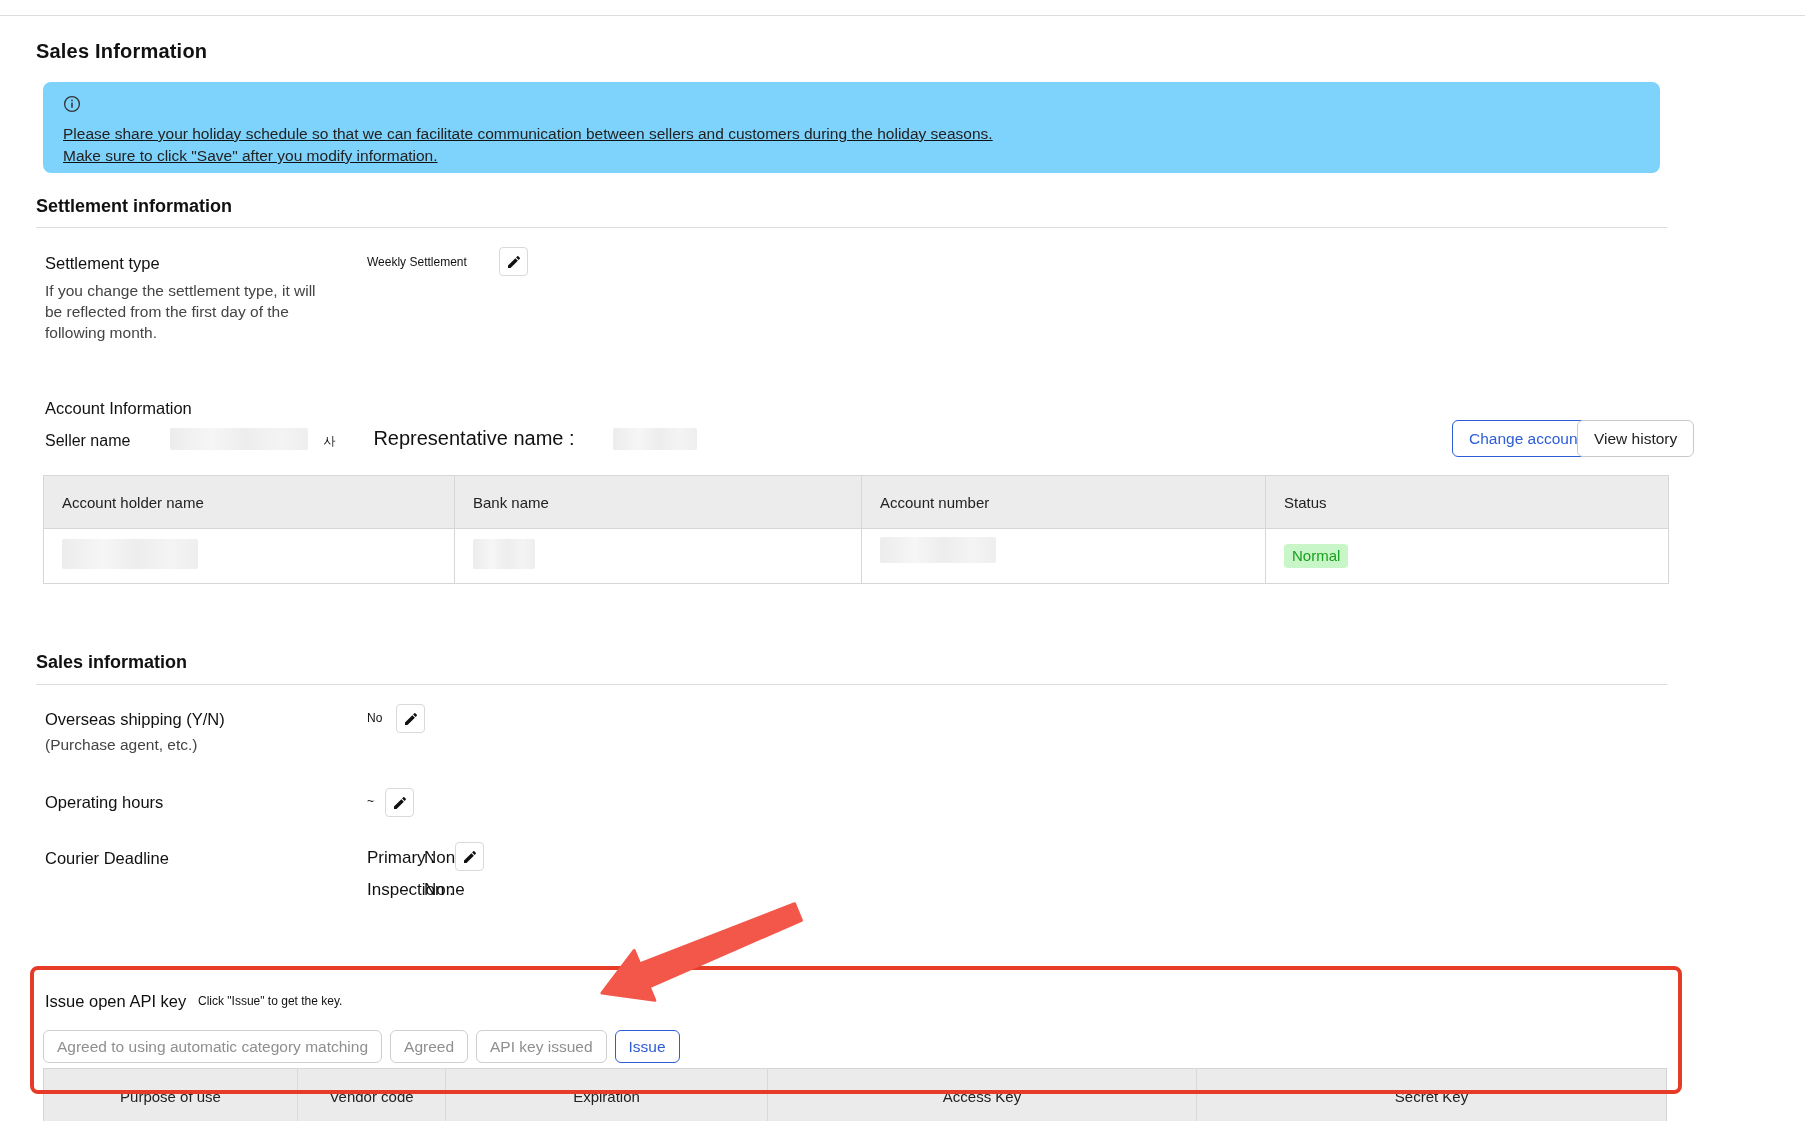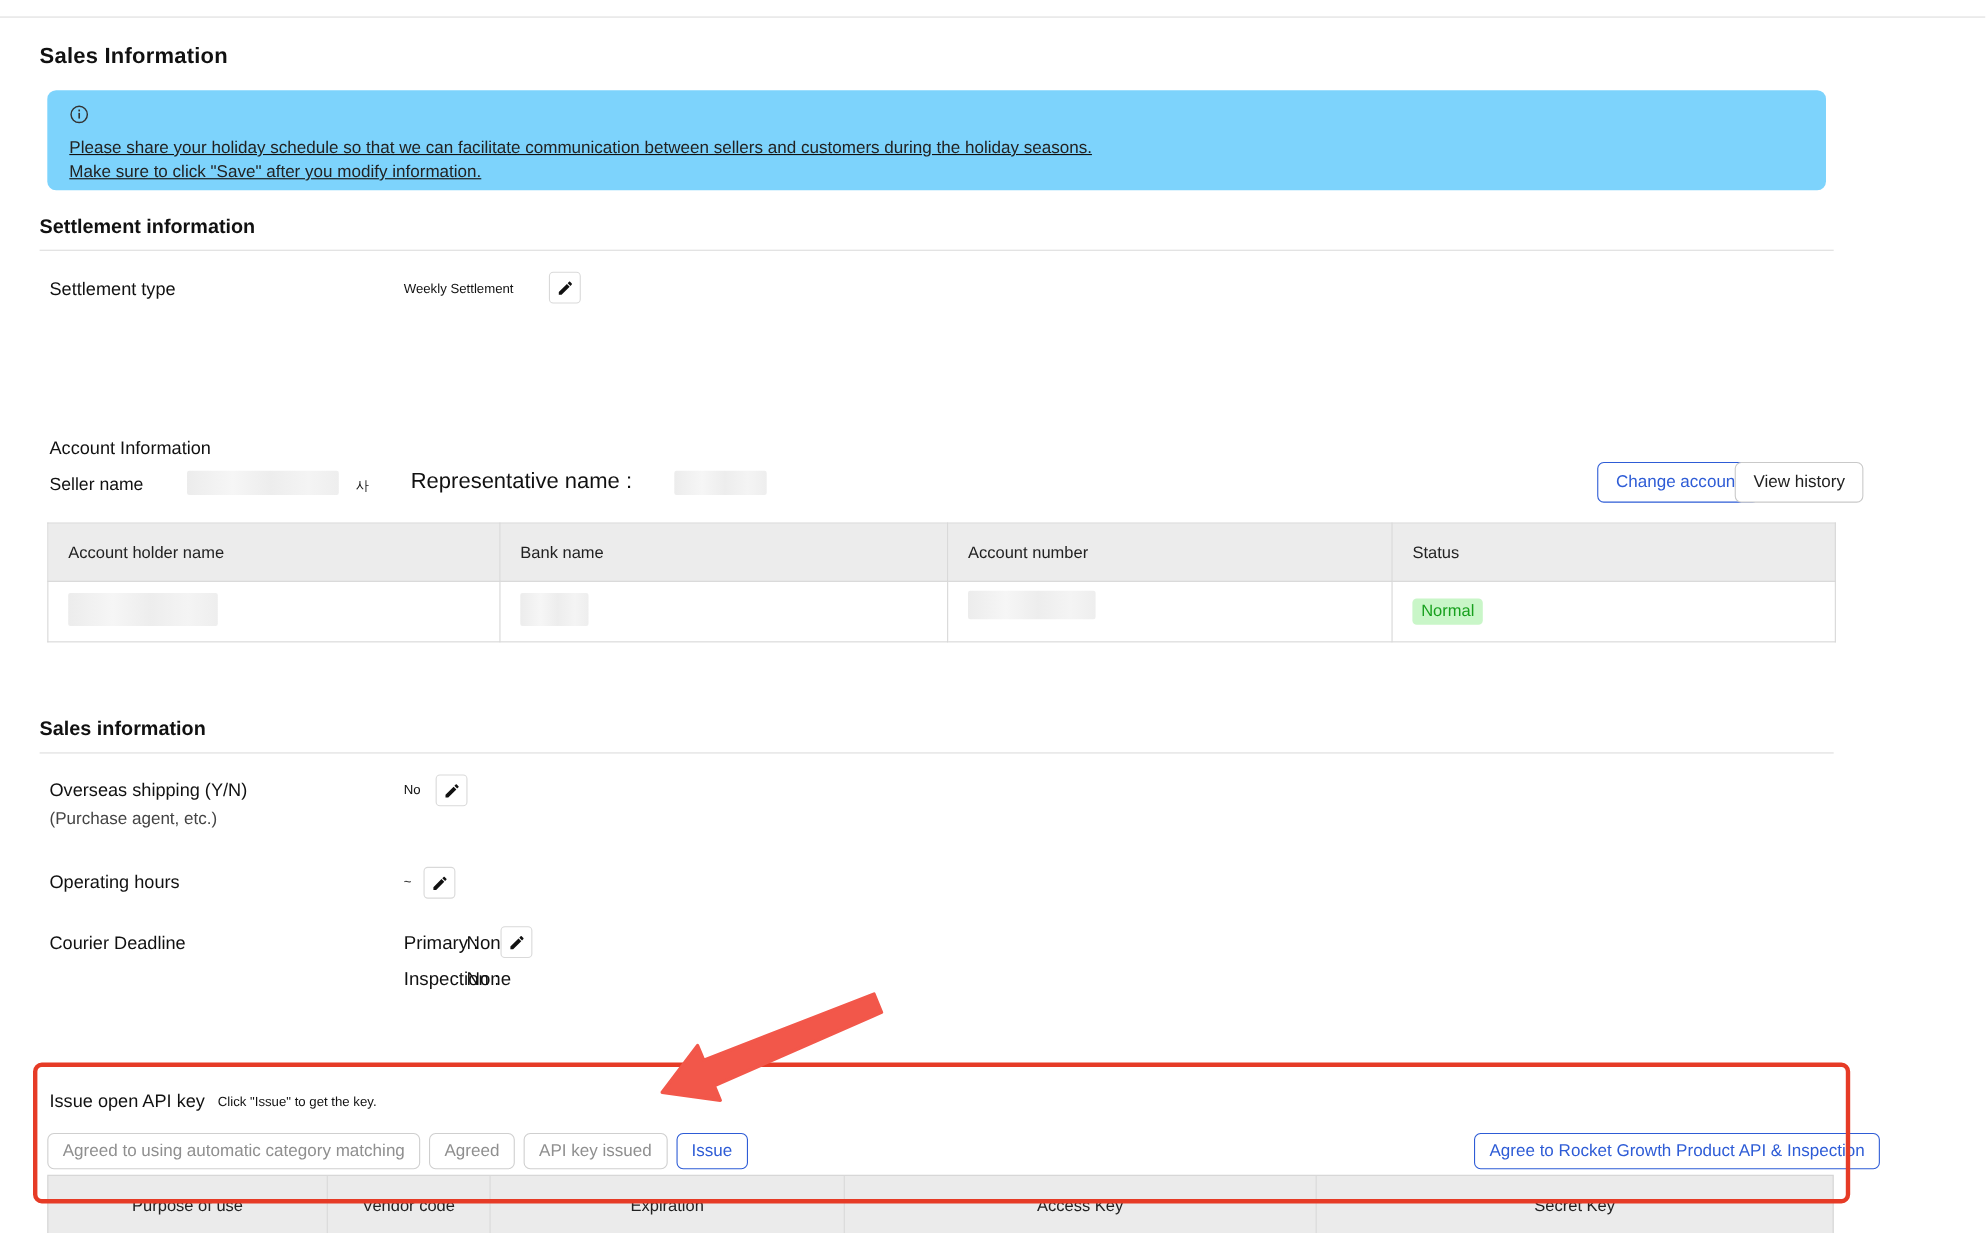--- a/index.html
+++ b/index.html
@@ -74,20 +74,21 @@
       </svg>
     </span>
     <div class="txt">Please share your holiday schedule so that we can facilitate communication between sellers and customers during the holiday seasons.</div>
     <div class="txt" style="margin-top:1px;">Make sure to click "Save" after you modify information.</div>
   </div>
 
   <div class="abs section-h" style="left:36px; top:196px;">Settlement information</div>
   <div class="abs hairline" style="left:36px; top:227px; width:1631px;"></div>
 
   <div class="abs row-label" style="left:45px; top:254px;">Settlement type</div>
+  <div class="abs row-sub" style="left:45px; top:280px; width:288px; line-height:21px;">If you change the settlement type, it will be reflected from the first day of the following month.</div>
   <div class="abs val" style="left:367px; top:255px;">Weekly Settlement</div>
   <div class="abs icon-btn" style="left:499px; top:247px;">
     <span style="line-height:0;">
       <svg viewBox="0 0 24 24">
           <path d="M3 17.25V21h3.75L17.81 9.94l-3.75-3.75L3 17.25zM20.71 7.04c.39-.39.39-1.02 0-1.41l-2.34-2.34c-.39-.39-1.02-.39-1.41 0l-1.83 1.83 3.75 3.75 1.83-1.83z"></path>
         </svg>
     </span>
   </div>
 
   <div class="abs row-label" style="left:45px; top:399px;">Account Information</div>
@@ -173,21 +174,20 @@
 
   <div class="abs row-label" style="left:45px; top:992px;">Issue open API key</div>
   <div class="abs val" style="left:198px; top:994px;">Click "Issue" to get the key.</div>
 
   <div class="abs" style="left:43px; top:1030px; display:flex; gap:8px;">
     <div class="btn btn-muted btn-sm">Agreed to using automatic category matching</div>
     <div class="btn btn-muted btn-sm">Agreed</div>
     <div class="btn btn-muted btn-sm">API key issued</div>
     <div class="btn btn-blue btn-sm">Issue</div>
   </div>
-  <div class="abs btn btn-blue btn-sm" style="left:1340px; top:1030px;">Agree to Rocket Growth Product API &amp; Inspection</div>
 
   <div class="abs api-table" style="left:43px; top:1068px; width:1624px;">
     <div class="hcell">Purpose of use</div>
     <div class="hcell">Vendor code</div>
     <div class="hcell">Expiration</div>
     <div class="hcell">Access Key</div>
     <div class="hcell">Secret Key</div>
   </div>
 
   <div class="abs annot red-frame" style="left:30px; top:966px; width:1652px; height:128px; z-index:5;"></div>

